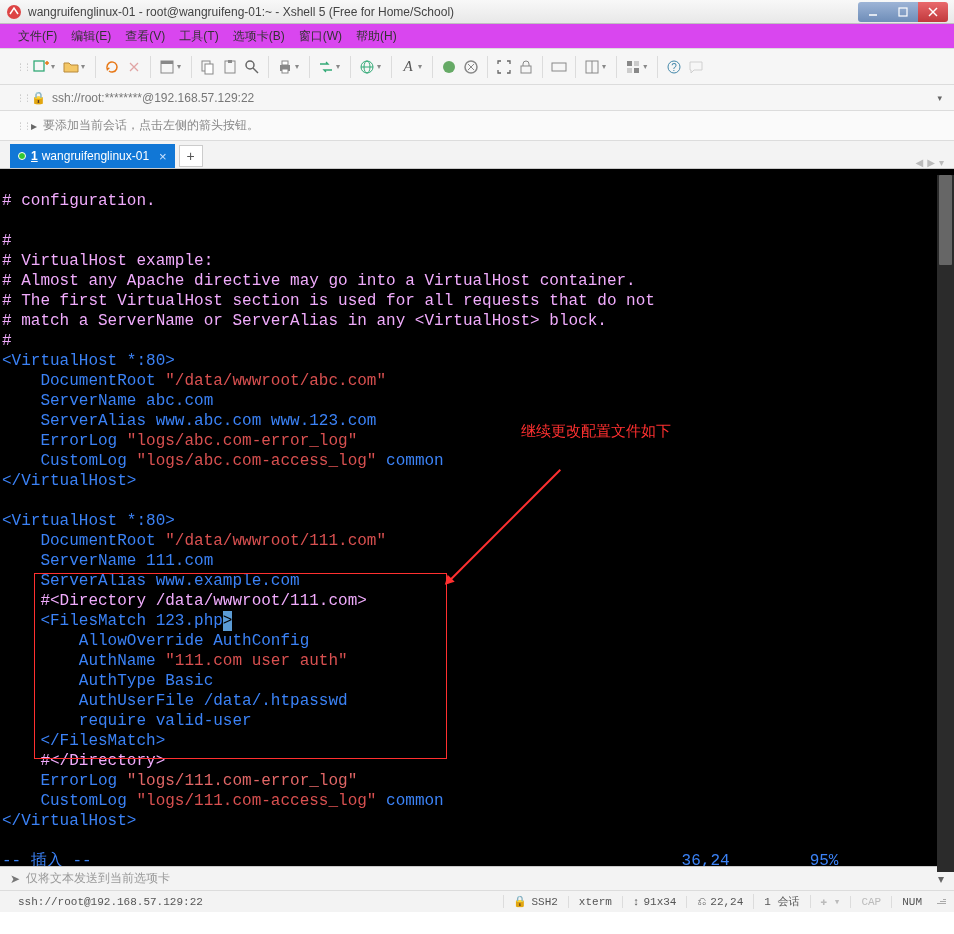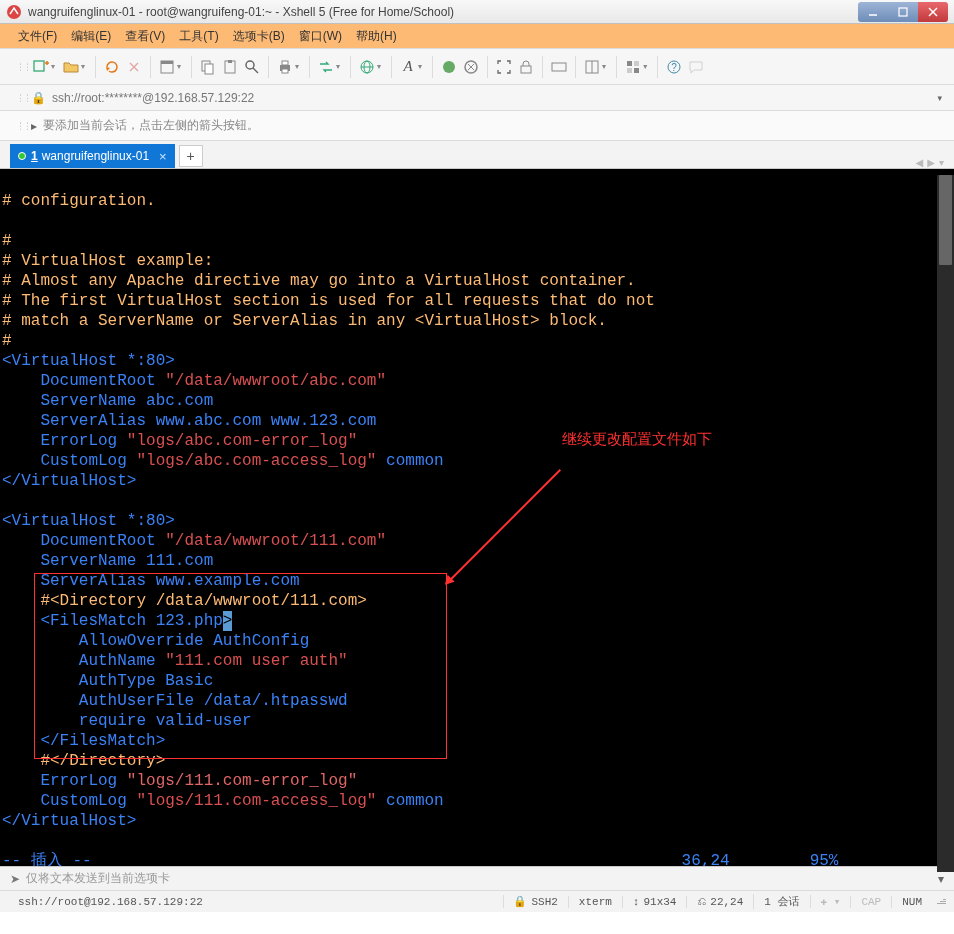--- a/index.html
+++ b/index.html
@@ -10,21 +10,21 @@
 .titlebar .icon { width: 16px; height: 16px; margin-right: 6px; }
 .titlebar .title-text { flex: 1; color: #444; font-size: 12px; }
 .win-controls { display: flex; gap: 0; }
 .win-btn { width: 30px; height: 20px; display: flex; align-items: center; justify-content: center; }
 .win-min { background: linear-gradient(#9db4d6,#6e8db8); border-radius: 3px 0 0 3px; }
 .win-max { background: linear-gradient(#9db4d6,#6e8db8); }
 .win-close { background: linear-gradient(#e9686b,#c1393c); border-radius: 0 3px 3px 0; }
 .win-btn svg { width:10px; height:10px; }
 
 
-.menubar { height: 25px; background: #fdba74; border-bottom: 1px solid #dcdcdc; display: flex; align-items: center; padding-left: 18px; font-size: 12px; color: #333; }
+.menubar { height: 25px; background: #d946ef; border-bottom: 1px solid #dcdcdc; display: flex; align-items: center; padding-left: 18px; font-size: 12px; color: #333; }
 .menubar span { margin-right: 14px; cursor: default; }
 
 
 .toolbar { height: 36px; background: #f6f6f6; border-bottom: 1px solid #dcdcdc; display: flex; align-items: center; padding-left: 16px; gap: 2px; position: relative; }
 .toolbar .tb-btn { width: 20px; height: 20px; display: flex; align-items: center; justify-content: center; color: #555; }
 .toolbar .sep { width: 1px; height: 22px; background: #dcdcdc; margin: 0 4px; }
 .toolbar .drop { font-size: 8px; color: #888; margin-left:-2px; margin-right:4px; }
 .toolbar .grip { width:7px; color:#bbb; font-size:9px; margin-right:6px; letter-spacing:-2px; line-height: 4px; }
 
 
@@ -42,21 +42,21 @@
 .tabbar { height: 28px; background: #f3f3f3; border-bottom: 1px solid #c9c9c9; display: flex; align-items: flex-end; padding-left: 10px; position:relative; }
 .tab { height: 24px; background: #1177d6; color: #fff; display: flex; align-items: center; padding: 0 8px; font-size: 12px; border-radius: 0; }
 .tab .dot { width: 8px; height:8px; background:#31c931; border-radius:50%; margin-right:5px; border:1px solid #fff; }
 .tab .num { font-weight:bold; margin-right:4px; text-decoration: underline; }
 .tab .x { margin-left: 10px; font-size: 13px; cursor: pointer; color:#cde4ff; }
 .newtab { width: 24px; height: 22px; background: #fff; border: 1px solid #ccc; display: flex; align-items: center; justify-content: center; margin-left: 4px; font-size: 14px; color: #555; margin-bottom:1px; }
 .tabbar .nav-arrows { position:absolute; right:10px; color:#bbb; font-size:10px; display: flex; align-items: center; gap:4px; }
 
 
 .terminal { background: #000; color: #fff; font-family: "NSimSun","Courier New",monospace; font-size: 16px; line-height: 20px; padding: 2px 2px; height: 697px; white-space: pre; overflow: hidden; position: relative; }
-.terminal .c-blue { color: #fdba74; }
+.terminal .c-blue { color: #f0abfc; }
 .terminal .c-red { color: #d85050; }
 .terminal .c-redb { color: #e06666; }
 .terminal .c-white { color: #3b82f6; }
 .terminal .cursor { background: #5b9bd5; color:#000; display:inline-block; }
 .annot { position: absolute; color: #ff3030; font-size: 15px; font-family: "SimSun","Microsoft YaHei",sans-serif; }
 .annot-box { position:absolute; border:1px solid #ff3030; }
 .annot-line { position:absolute; background:#ff3030; height:1.5px; transform-origin: left center; }
 .annot-arrow { position:absolute; width:0;height:0; border-left:5px solid transparent;border-right:5px solid transparent;border-top:9px solid #ff3030; }
 
 
@@ -317,21 +317,21 @@
 <span class="c-white">        AuthType Basic</span>
 <span class="c-white">        AuthUserFile /data/.htpasswd</span>
 <span class="c-white">        require valid-user</span>
 <span class="c-white">    &lt;/FilesMatch&gt;</span>
 <span class="c-blue">    #&lt;/Directory&gt;</span>
 <span class="c-white">    ErrorLog </span><span class="c-redb">"logs/111.com-error_log"</span>
 <span class="c-white">    CustomLog </span><span class="c-red">"logs/111.com-access_log"</span><span class="c-white"> common</span>
 <span class="c-white">&lt;/VirtualHost&gt;</span>
 
 <span class="c-white">-- 插入 --</span><span style="display:inline-block;width:590px;"></span><span class="c-white">36,24</span><span style="display:inline-block;width:80px;"></span><span class="c-white">95%</span>
-<div class="annot" style="left:562px; top:252px;margin-top:8px;">继续更改配置文件如下</div>
+<div class="annot" style="left:521px; top:252px;">继续更改配置文件如下</div>
 <div class="annot-box" style="left:34px; top:404px; width:413px; height:186px;"></div>
 <div class="annot-line" style="left:447px; top:413px; width:160px; transform:rotate(-45deg);"></div>
 <div class="annot-arrow" style="left:443px; top:408px; transform:rotate(45deg);"></div>
 </div>
 
 <div class="vscroll">
     <div class="thumb"></div>
   </div>
 
 <div class="inputbar">

